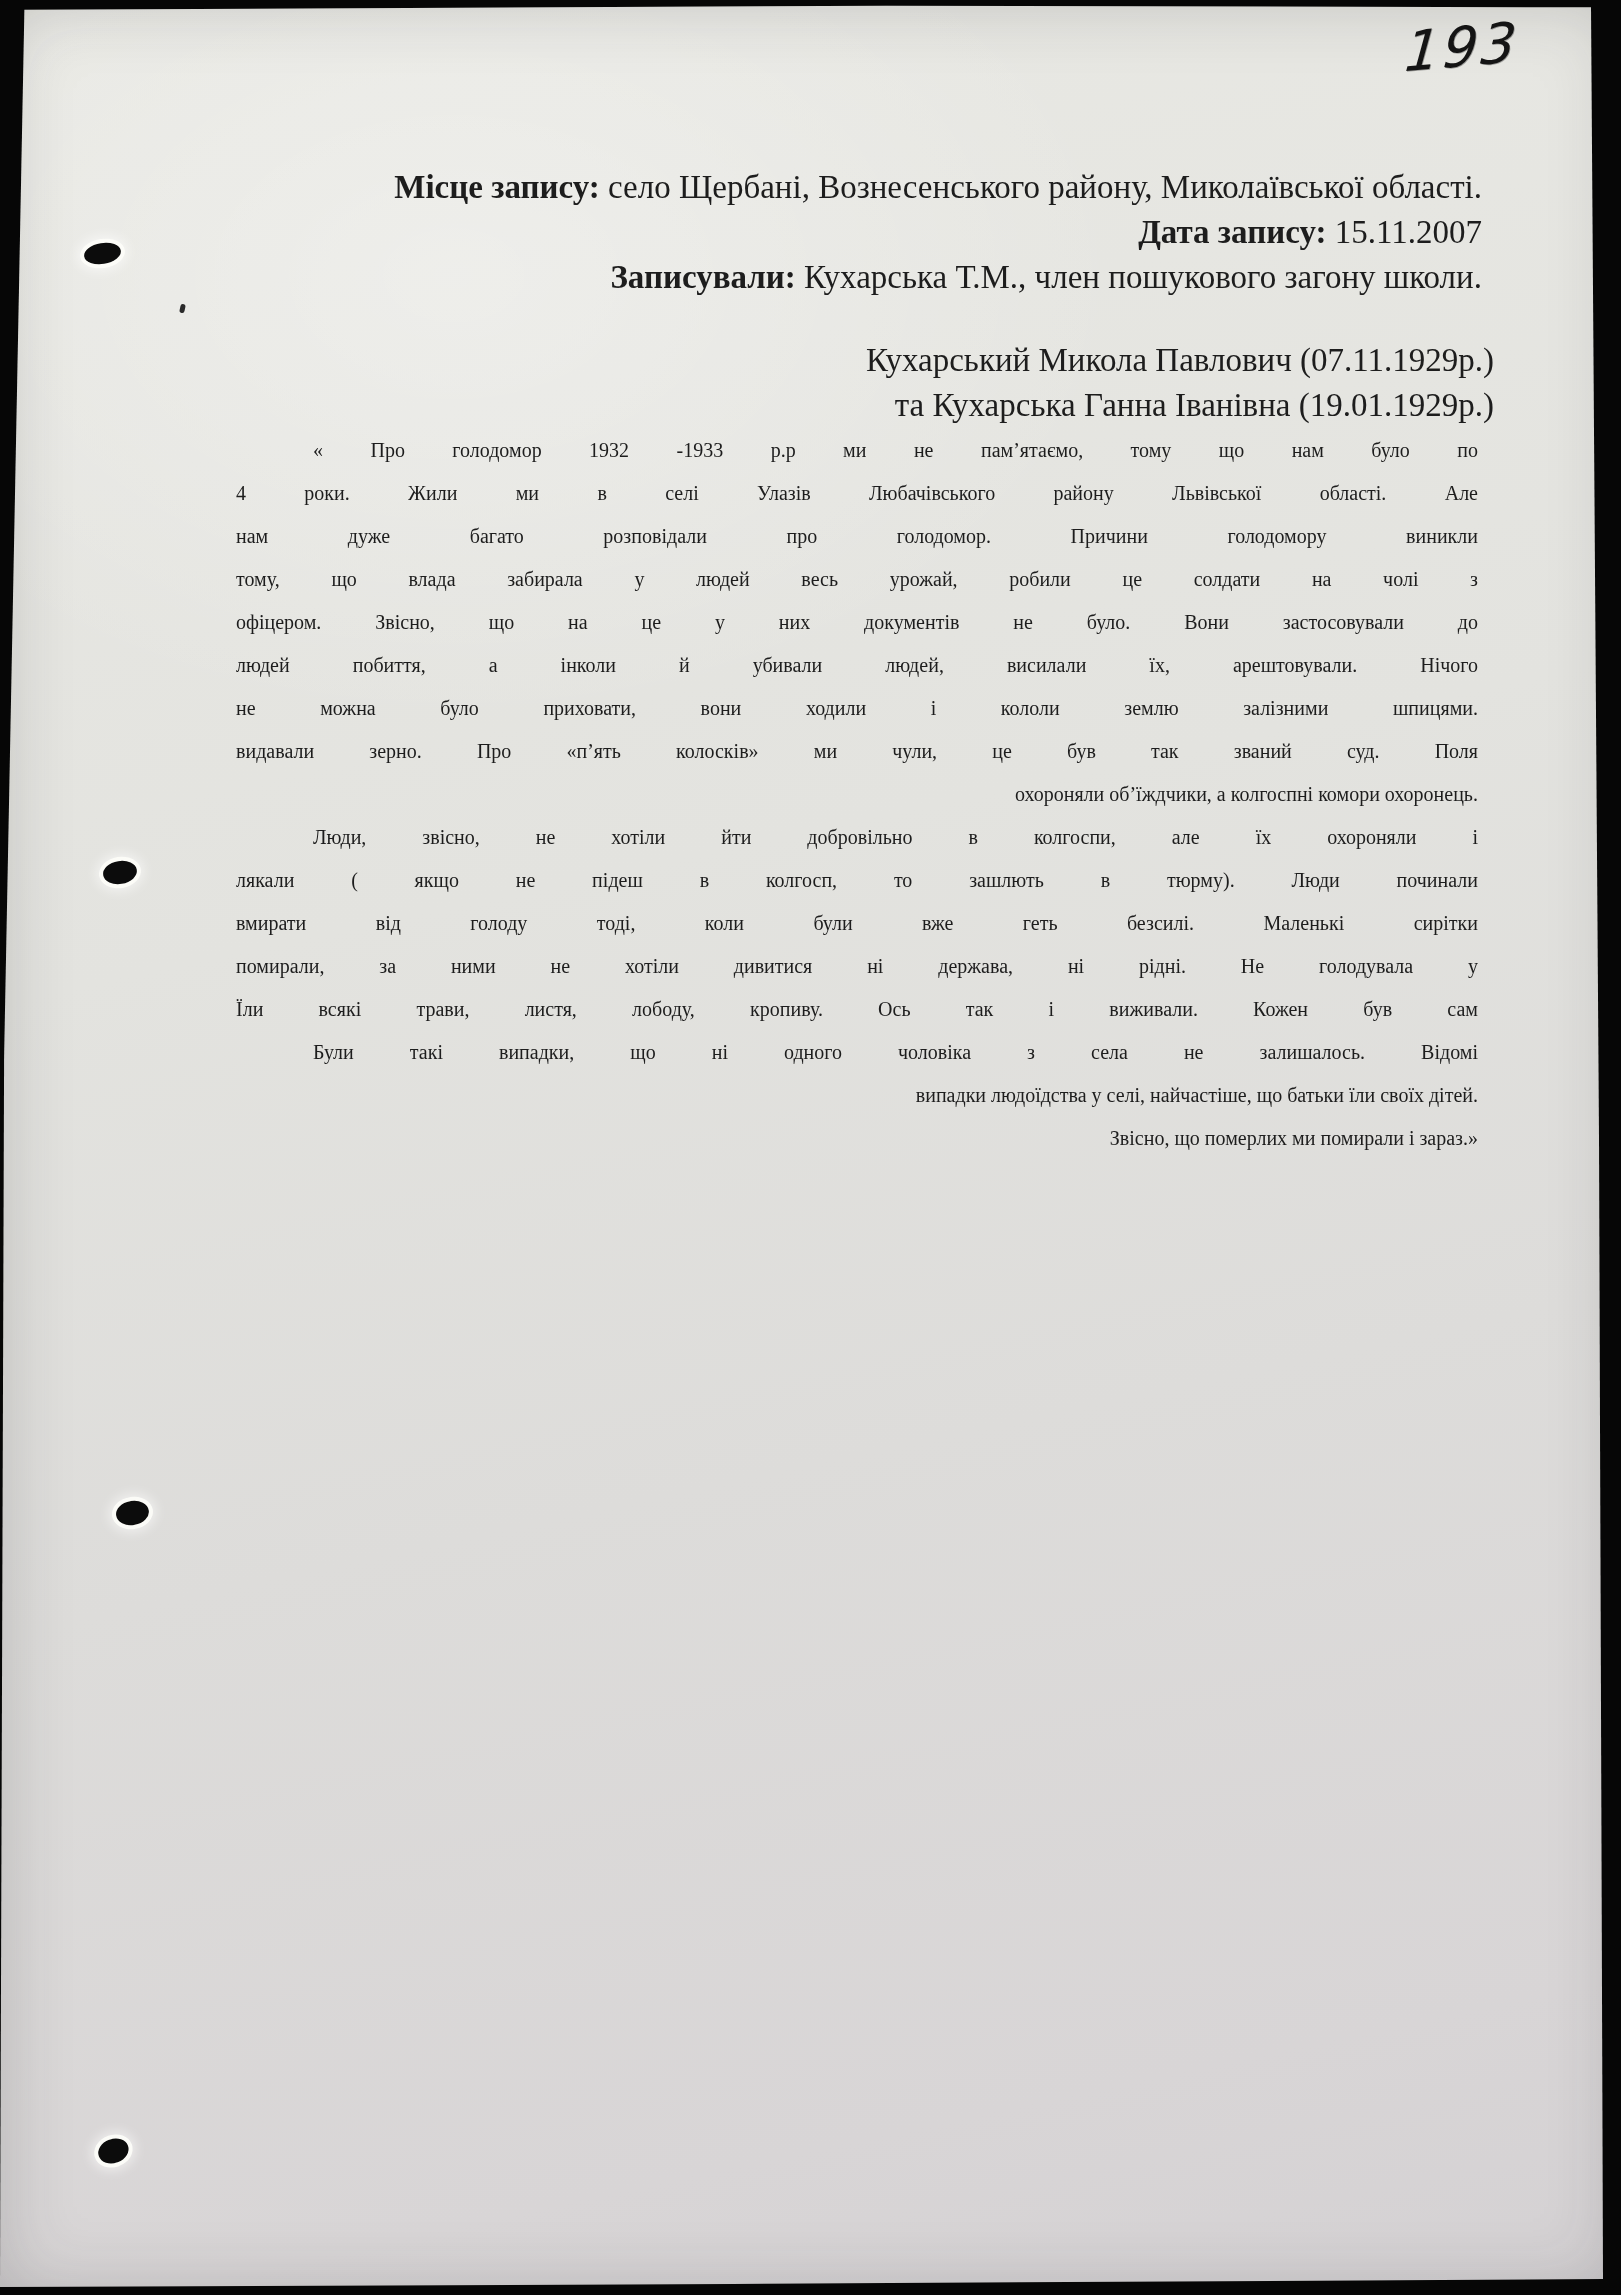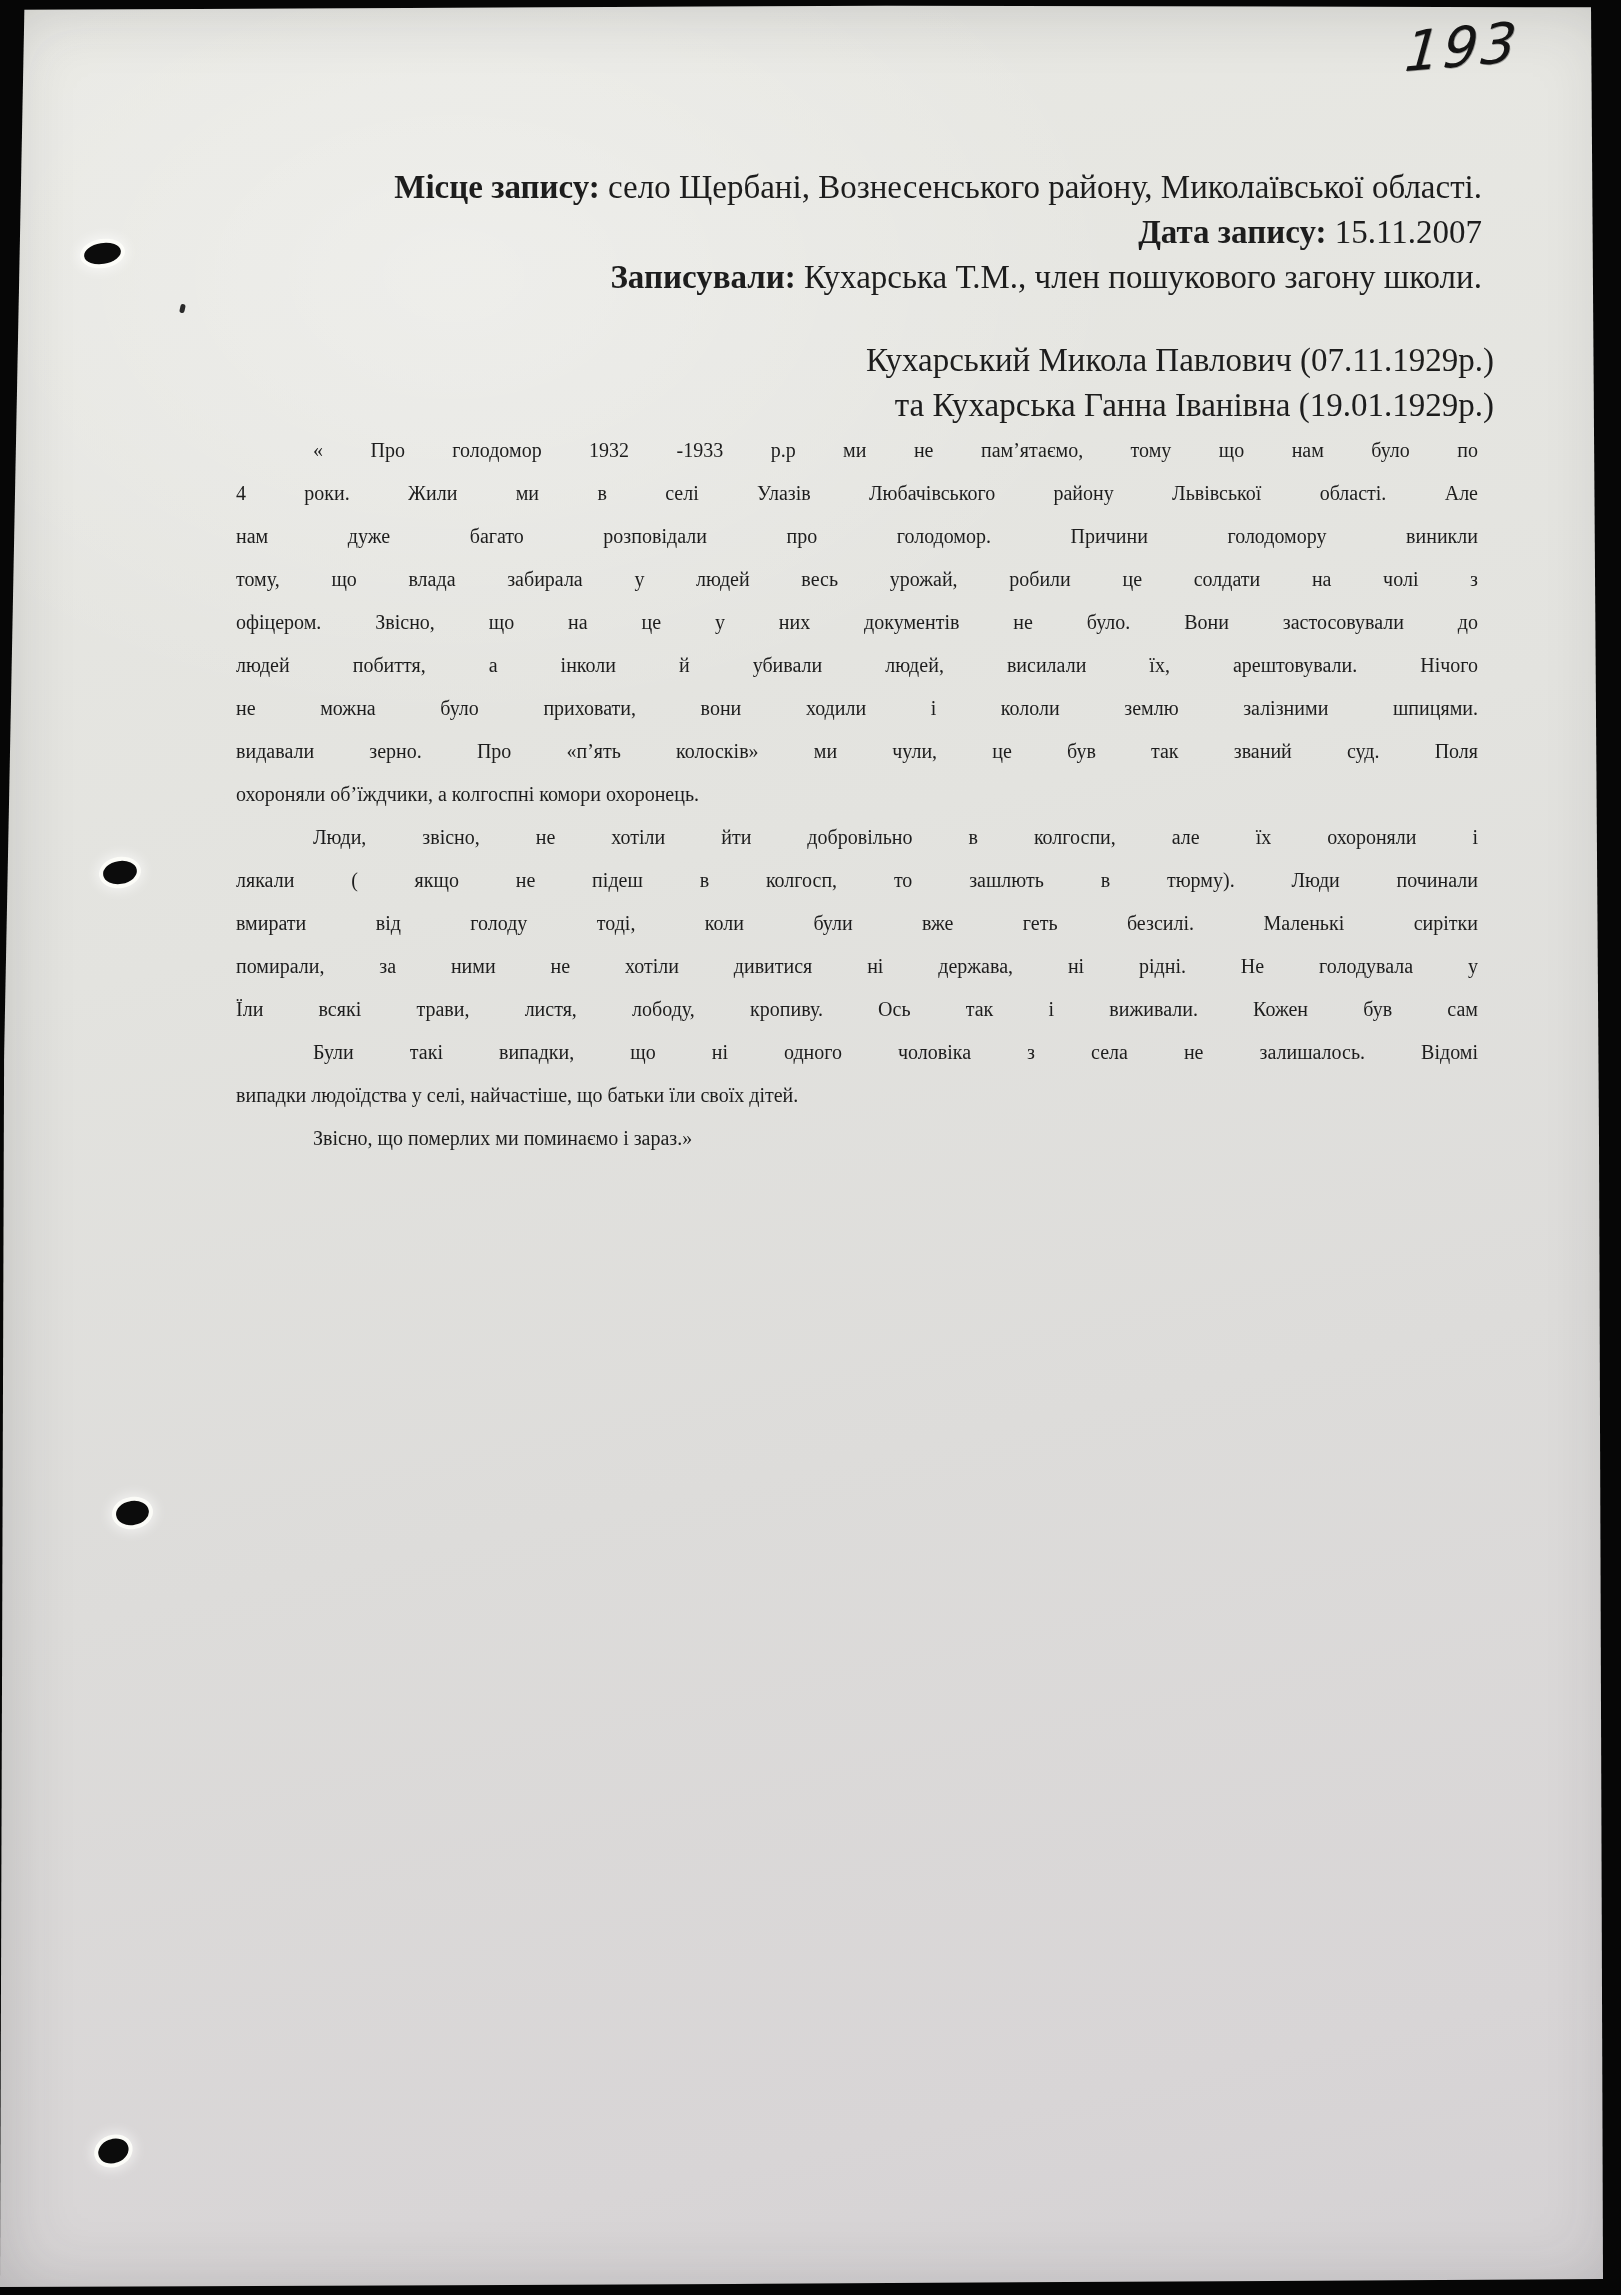--- a/index.html
+++ b/index.html
@@ -56,21 +56,21 @@
   }
   .bodytext{
     position:absolute;left:236px;top:429px;width:1242px;
     font-size:20px;
   }
   .line{
     height:43px;line-height:43px;
     text-align:justify;text-align-last:justify;
     white-space:nowrap;
   }
-  .line.noj{text-align:left;text-align-last:auto;}
+  .line.noj{text-align:right;text-align-last:auto;}
   .line.ind{text-indent:77px;}
 </style>
 </head>
 <body>
 
 <div class="paper">
 
   <div class="pagenum">193</div>
 
   <div class="hole hole1"></div>
@@ -102,18 +102,18 @@
       <div class="line">не можна було приховати, вони ходили і кололи землю залізними шпицями.</div>
       <div class="line">видавали зерно. Про «п’ять колосків» ми чули, це був так званий суд. Поля</div>
       <div class="line noj">охороняли об’їждчики, а колгоспні комори охоронець.</div>
       <div class="line ind">Люди, звісно, не хотіли йти добровільно в колгоспи, але їх охороняли і</div>
       <div class="line">лякали ( якщо не підеш в колгосп, то зашлють в тюрму). Люди починали</div>
       <div class="line">вмирати від голоду тоді, коли були вже геть безсилі. Маленькі сирітки</div>
       <div class="line">помирали, за ними не хотіли дивитися ні держава, ні рідні. Не голодувала у</div>
       <div class="line">Їли всякі трави, листя, лободу, кропиву. Ось так і виживали. Кожен був сам</div>
       <div class="line ind">Були такі випадки, що ні одного чоловіка з села не залишалось. Відомі</div>
       <div class="line noj">випадки людоїдства у селі, найчастіше, що батьки їли своїх дітей.</div>
-      <div class="line noj ind">Звісно, що померлих ми поминаємо і зараз.»</div>
+      <div class="line noj ind">Звісно, що померлих ми помирали і зараз.»</div>
     </div>
   </div>
 
 </div>
 
 
 </body></html>

